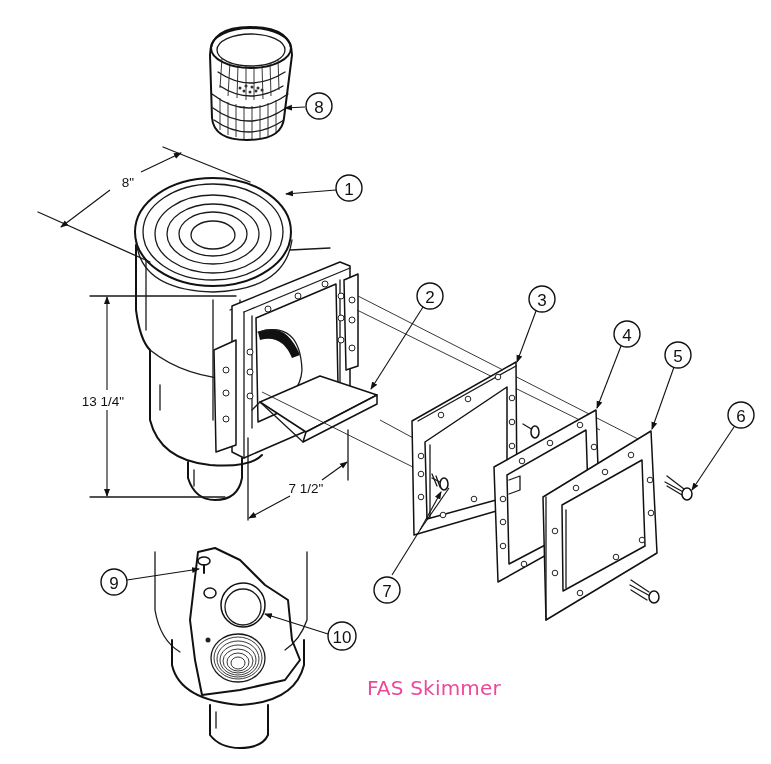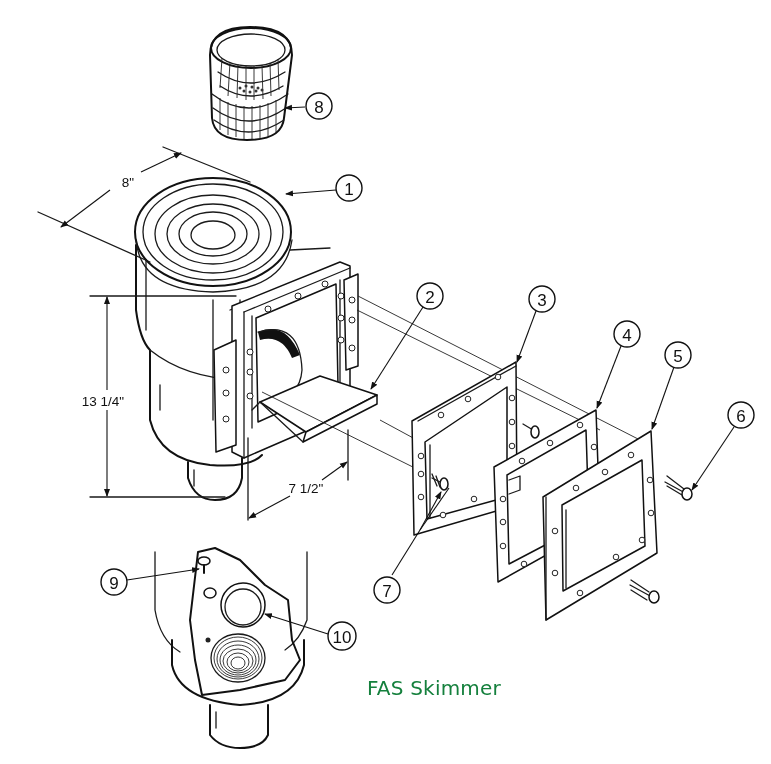--- a/index.html
+++ b/index.html
@@ -6,21 +6,21 @@
   body { width: 771px; height: 764px; position: relative; overflow: hidden; }
   #diagram { position: absolute; left: 0; top: 0; width: 771px; height: 764px; }
   .ln { fill: none; stroke: #1a1a1a; stroke-width: 1.3; stroke-linecap: round; stroke-linejoin: round; }
   .lnb { fill: none; stroke: #111; stroke-width: 2; stroke-linecap: round; stroke-linejoin: round; }
   .thin { fill: none; stroke: #222; stroke-width: 0.9; }
   .fillw { fill: #ffffff; stroke: #111; stroke-width: 1.5; stroke-linejoin: round; }
   .hole { fill: #fff; stroke: #222; stroke-width: 1; }
   .callout-circle { fill: #fff; stroke: #111; stroke-width: 1.4; }
   .callout-text { font-family: "Liberation Sans", sans-serif; font-size: 17px; fill: #111; text-anchor: middle; dominant-baseline: central; }
   .dim-text { font-family: "Liberation Sans", sans-serif; font-size: 13.5px; fill: #111; text-anchor: middle; dominant-baseline: central; }
-  .caption { position: absolute; left: 367px; top: 676px; font-family: "DejaVu Sans", sans-serif; font-size: 20px; color: #15803d; letter-spacing: 0.2px; }
+  .caption { position: absolute; left: 367px; top: 676px; font-family: "DejaVu Sans", sans-serif; font-size: 20px; color: #ec4899; letter-spacing: 0.2px; }
   .leader { fill: none; stroke: #111; stroke-width: 1.1; }
   .arrowhead { fill: #111; }
 </style>
 </head>
 <body>
 
 <svg id="diagram" viewBox="0 0 771 764" xmlns="http://www.w3.org/2000/svg">
   <defs>
     <marker id="arr" markerWidth="8" markerHeight="8" refX="7" refY="4" orient="auto" markerUnits="userSpaceOnUse">
       <path d="M0,1 L8,4 L0,7 Z" class="arrowhead"></path>

